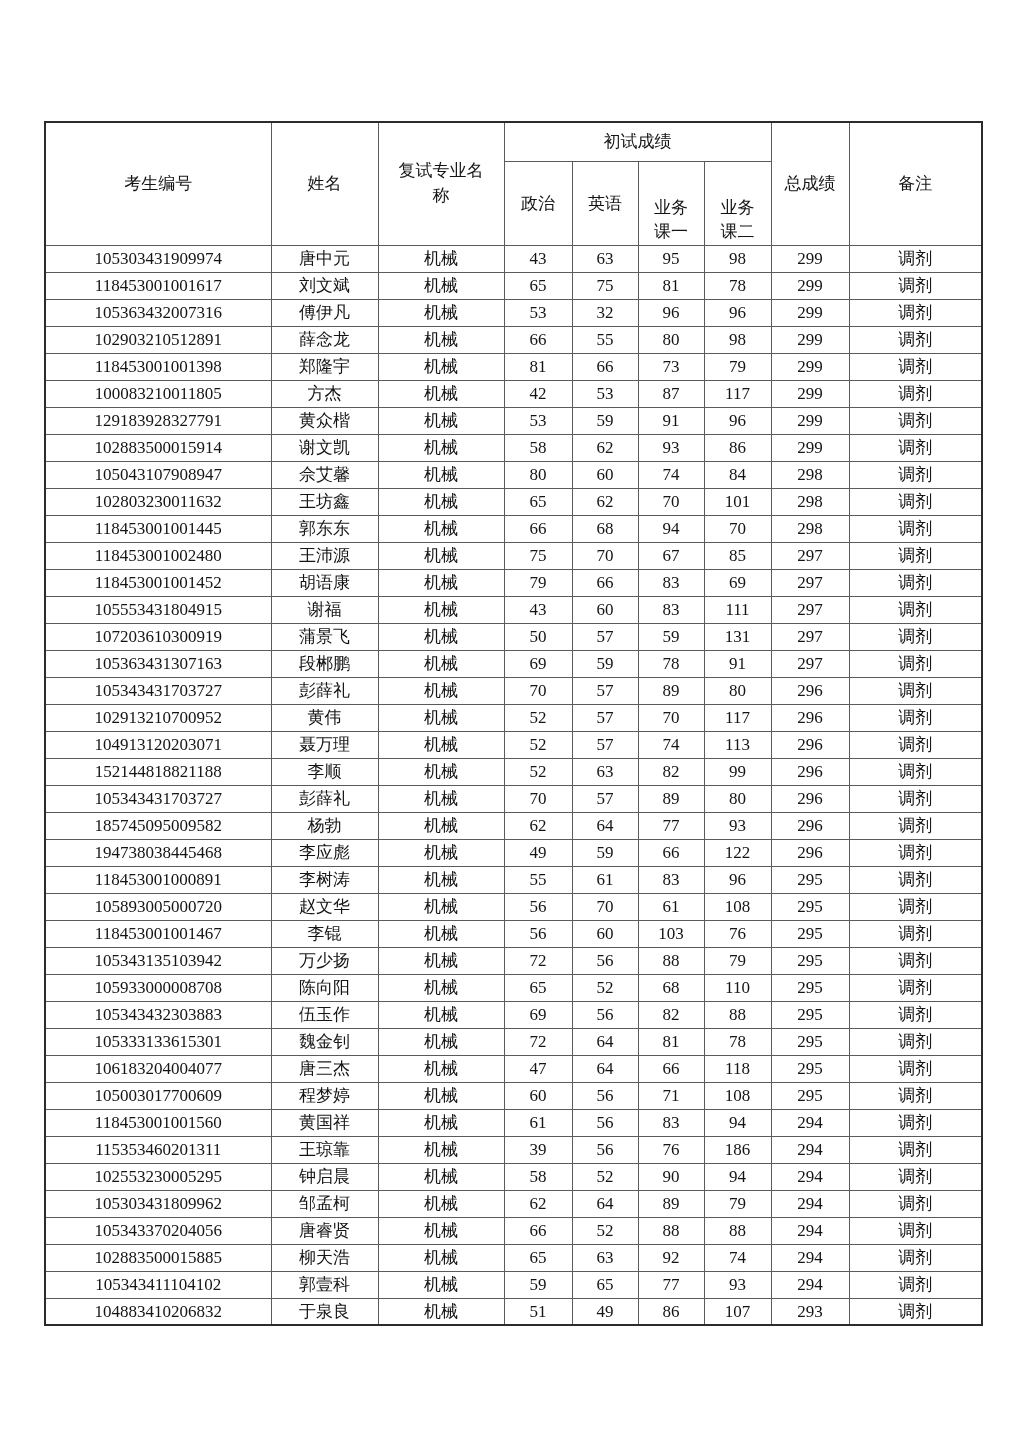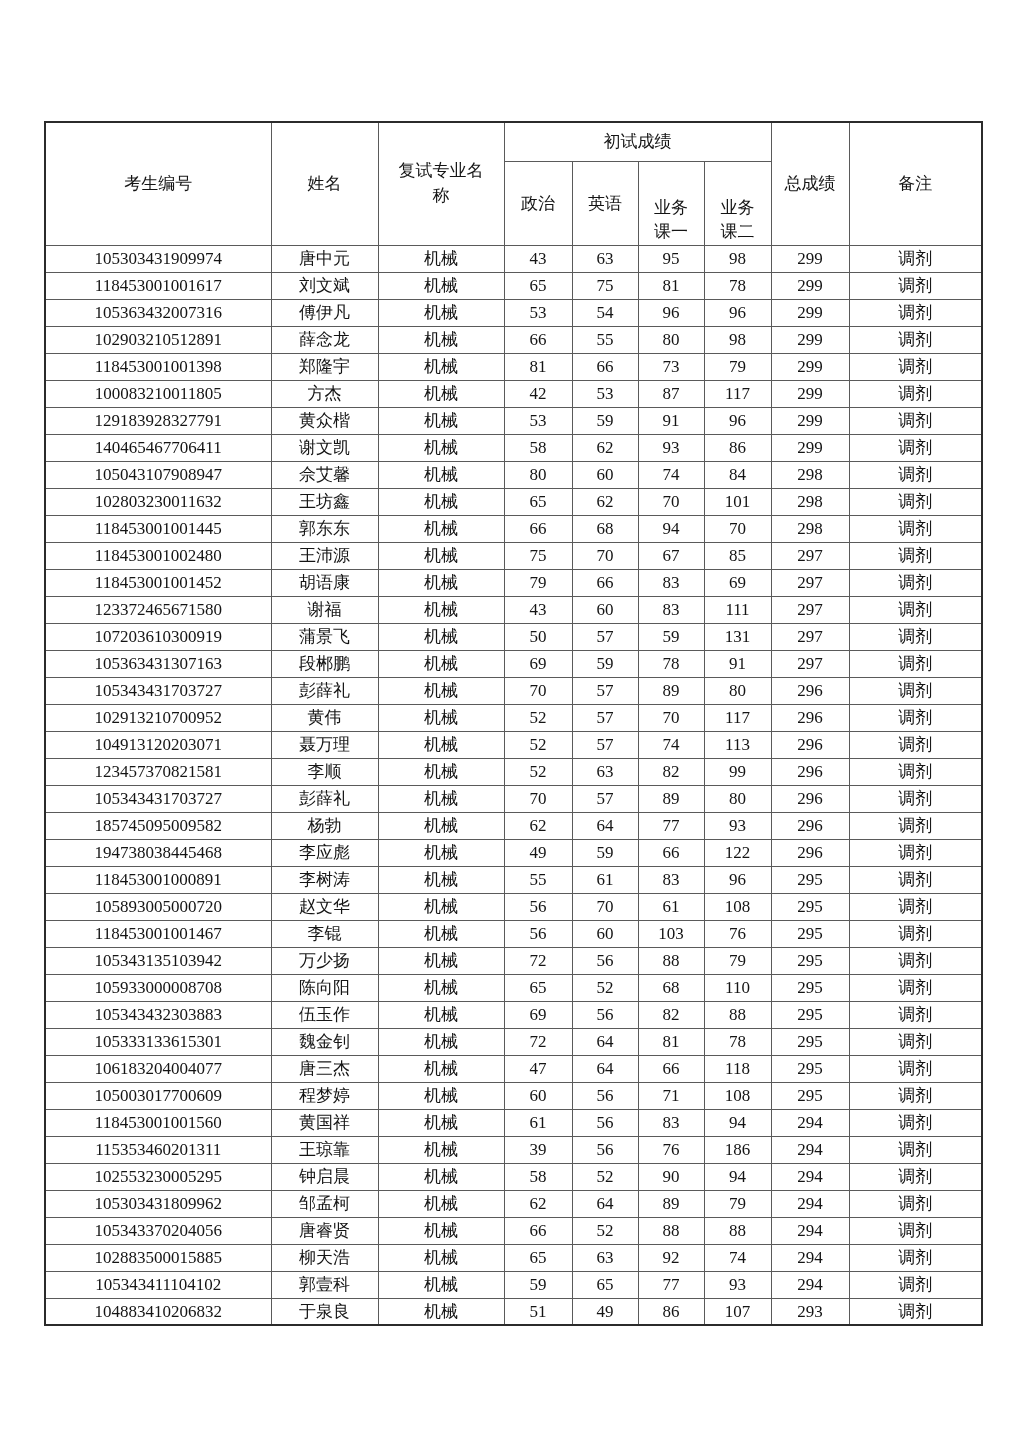--- a/index.html
+++ b/index.html
@@ -109,21 +109,21 @@
           <td>81</td>
           <td>78</td>
           <td>299</td>
           <td>调剂</td>
         </tr>
         <tr>
           <td>105363432007316</td>
           <td>傅伊凡</td>
           <td>机械</td>
           <td>53</td>
-          <td>54</td>
+          <td>32</td>
           <td>96</td>
           <td>96</td>
           <td>299</td>
           <td>调剂</td>
         </tr>
         <tr>
           <td>102903210512891</td>
           <td>薛念龙</td>
           <td>机械</td>
           <td>66</td>
@@ -160,21 +160,21 @@
           <td>黄众楷</td>
           <td>机械</td>
           <td>53</td>
           <td>59</td>
           <td>91</td>
           <td>96</td>
           <td>299</td>
           <td>调剂</td>
         </tr>
         <tr>
-          <td>140465467706411</td>
+          <td>102883500015914</td>
           <td>谢文凯</td>
           <td>机械</td>
           <td>58</td>
           <td>62</td>
           <td>93</td>
           <td>86</td>
           <td>299</td>
           <td>调剂</td>
         </tr>
         <tr>
@@ -226,21 +226,21 @@
           <td>胡语康</td>
           <td>机械</td>
           <td>79</td>
           <td>66</td>
           <td>83</td>
           <td>69</td>
           <td>297</td>
           <td>调剂</td>
         </tr>
         <tr>
-          <td>123372465671580</td>
+          <td>105553431804915</td>
           <td>谢福</td>
           <td>机械</td>
           <td>43</td>
           <td>60</td>
           <td>83</td>
           <td>111</td>
           <td>297</td>
           <td>调剂</td>
         </tr>
         <tr>
@@ -292,21 +292,21 @@
           <td>聂万理</td>
           <td>机械</td>
           <td>52</td>
           <td>57</td>
           <td>74</td>
           <td>113</td>
           <td>296</td>
           <td>调剂</td>
         </tr>
         <tr>
-          <td>123457370821581</td>
+          <td>152144818821188</td>
           <td>李顺</td>
           <td>机械</td>
           <td>52</td>
           <td>63</td>
           <td>82</td>
           <td>99</td>
           <td>296</td>
           <td>调剂</td>
         </tr>
         <tr>

